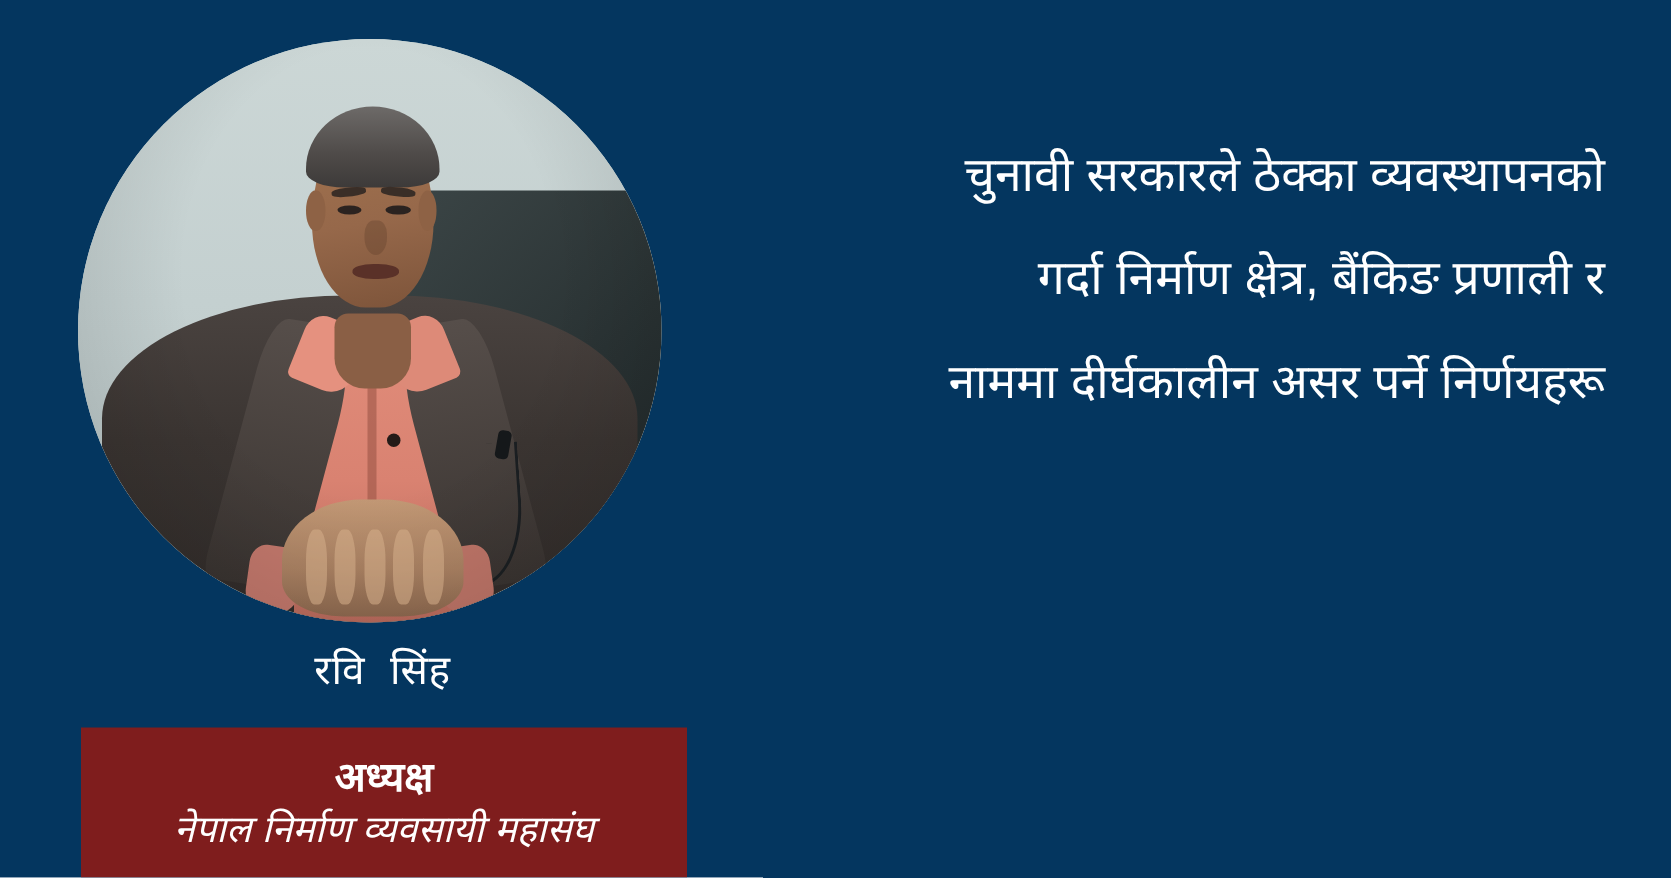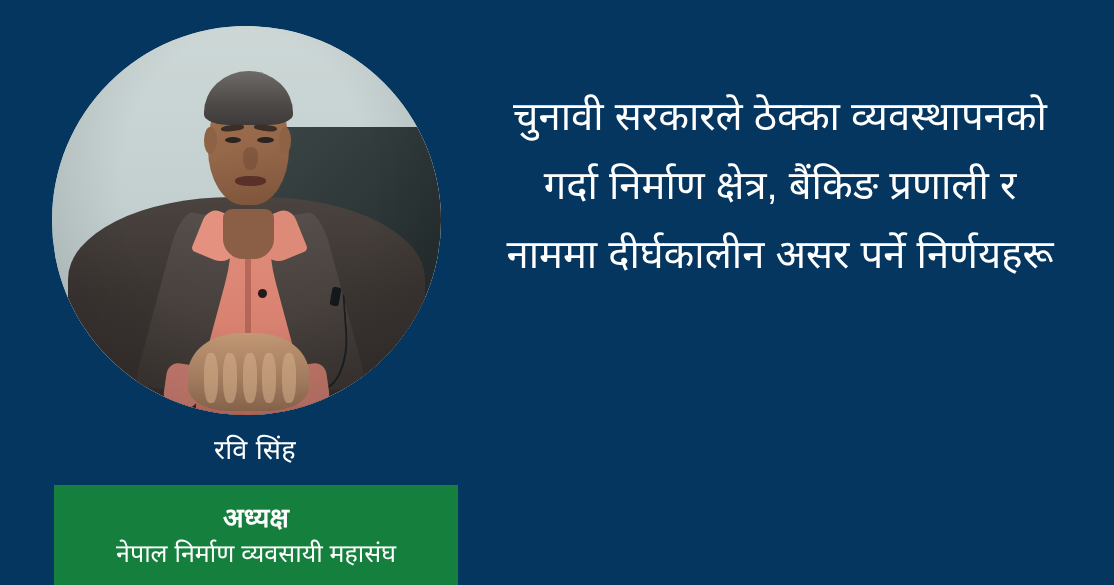--- a/index.html
+++ b/index.html
@@ -324,21 +324,21 @@
   
   .name {
     position: absolute;
     left: 52px;
     top: 430px;
     width: 406px;
     text-align: center;
     color: #ffffff;
     font-size: 27px;
     line-height: 40px;
-    font-family: Liberation Sans, sans-serif;
+    font-family: Liberation Mono, monospace;
     letter-spacing: .4px;
   }
 
   
   .caption-box {
     position: absolute;
     left: 54px;
     top: 485px;
     width: 404px;
     height: 100px;
@@ -354,31 +354,32 @@
     font-size: 27px;
     line-height: 34px;
     font-weight: bold;
     font-family: "Liberation Sans", "DejaVu Sans", sans-serif;
   }
   .caption-org {
     color: #ffffff;
     font-size: 25px;
     line-height: 32px;
     font-family: "Liberation Sans", "DejaVu Sans", sans-serif;
+    font-style: italic;
   }
 
   
   .quote {
     position: absolute;
     left: 490px;
     top: 82px;
     width: 580px;
-    text-align: center;
+    text-align: right;
     color: #ffffff;
-    font-size: 40px;
+    font-size: 32px;
     line-height: 69px;
     font-family: "Liberation Sans", "DejaVu Sans", sans-serif;
   }
   .quote-line {
     display: block;
     white-space: nowrap;
   }
 </style>
 </head>
 <body>
@@ -425,21 +426,21 @@
       <div class="finger f3"></div>
       <div class="finger f4"></div>
       <div class="finger f5"></div>
 
       <div class="photo-shade"></div>
     </div>
   </div>
 
   <div class="name">रवि सिंह</div>
 
-  <div class="caption-box" style="background: #15803d;">
+  <div class="caption-box" style="background: #7f1d1d;">
     <div class="caption-title">अध्यक्ष</div>
     <div class="caption-org">नेपाल निर्माण व्यवसायी महासंघ</div>
   </div>
 
   <div class="quote">
     <span class="quote-line">चुनावी सरकारले ठेक्का व्यवस्थापनको</span>
     <span class="quote-line">गर्दा निर्माण क्षेत्र, बैंकिङ प्रणाली र</span>
     <span class="quote-line">नाममा दीर्घकालीन असर पर्ने निर्णयहरू</span>
   </div>
 </div>

